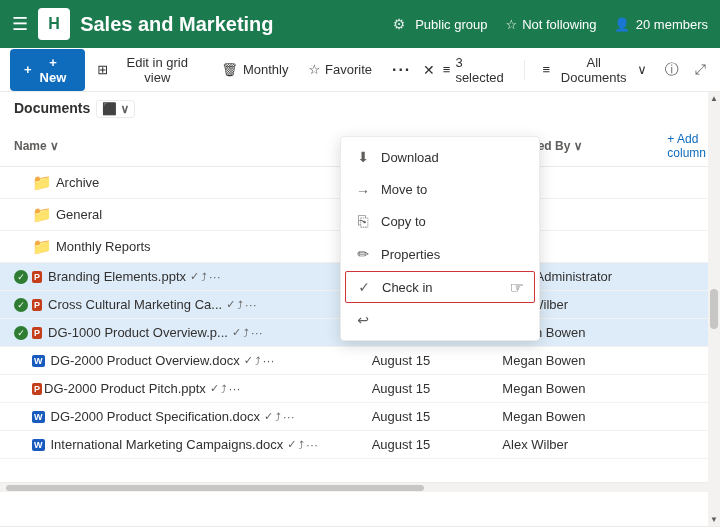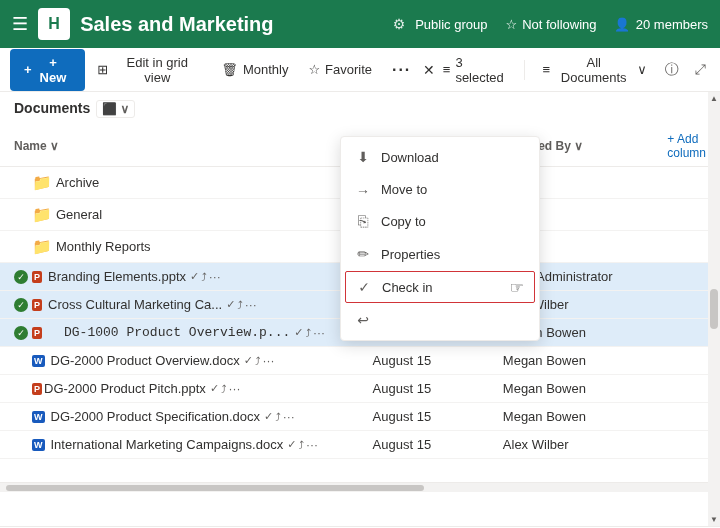--- a/index.html
+++ b/index.html
@@ -316,21 +316,21 @@
     </td>
     <td class="col-modified">August 15</td>
     <td class="col-by">Alex Wilber</td>
     <td></td>
   </tr>
           <tr class="file-row-selected">
     <td class="col-name">
       <div style="display:flex;align-items:center;">
         <span style="width:14px;height:14px;background:#2e7d32;border-radius:50%;display:inline-flex;align-items:center;justify-content:center;color:white;font-size:9px;margin-right:4px;flex-shrink:0;">✓</span>
         <span style="background:#c43e1c; color:white; font-size:9px; font-weight:bold; padding:1px 2px; border-radius:2px; margin-right:2px;">P</span>
-        <span style="margin-left:20px;font-family:Liberation Mono, monospace;">DG-1000 Product Overview.p...</span>
+        <span style="margin-left:4px;">DG-1000 Product Overview.p...</span>
 
     <span style="font-size:11px;color:#605e5c;cursor:pointer;margin-left:4px;">✓</span>
     <span style="font-size:11px;color:#605e5c;cursor:pointer;margin-left:2px;">⤴</span>
     <span style="font-size:12px;color:#605e5c;cursor:pointer;margin-left:2px;">···</span>
 
       </div>
     </td>
     <td class="col-modified">August 15</td>
     <td class="col-by">Megan Bowen</td>
     <td></td>

